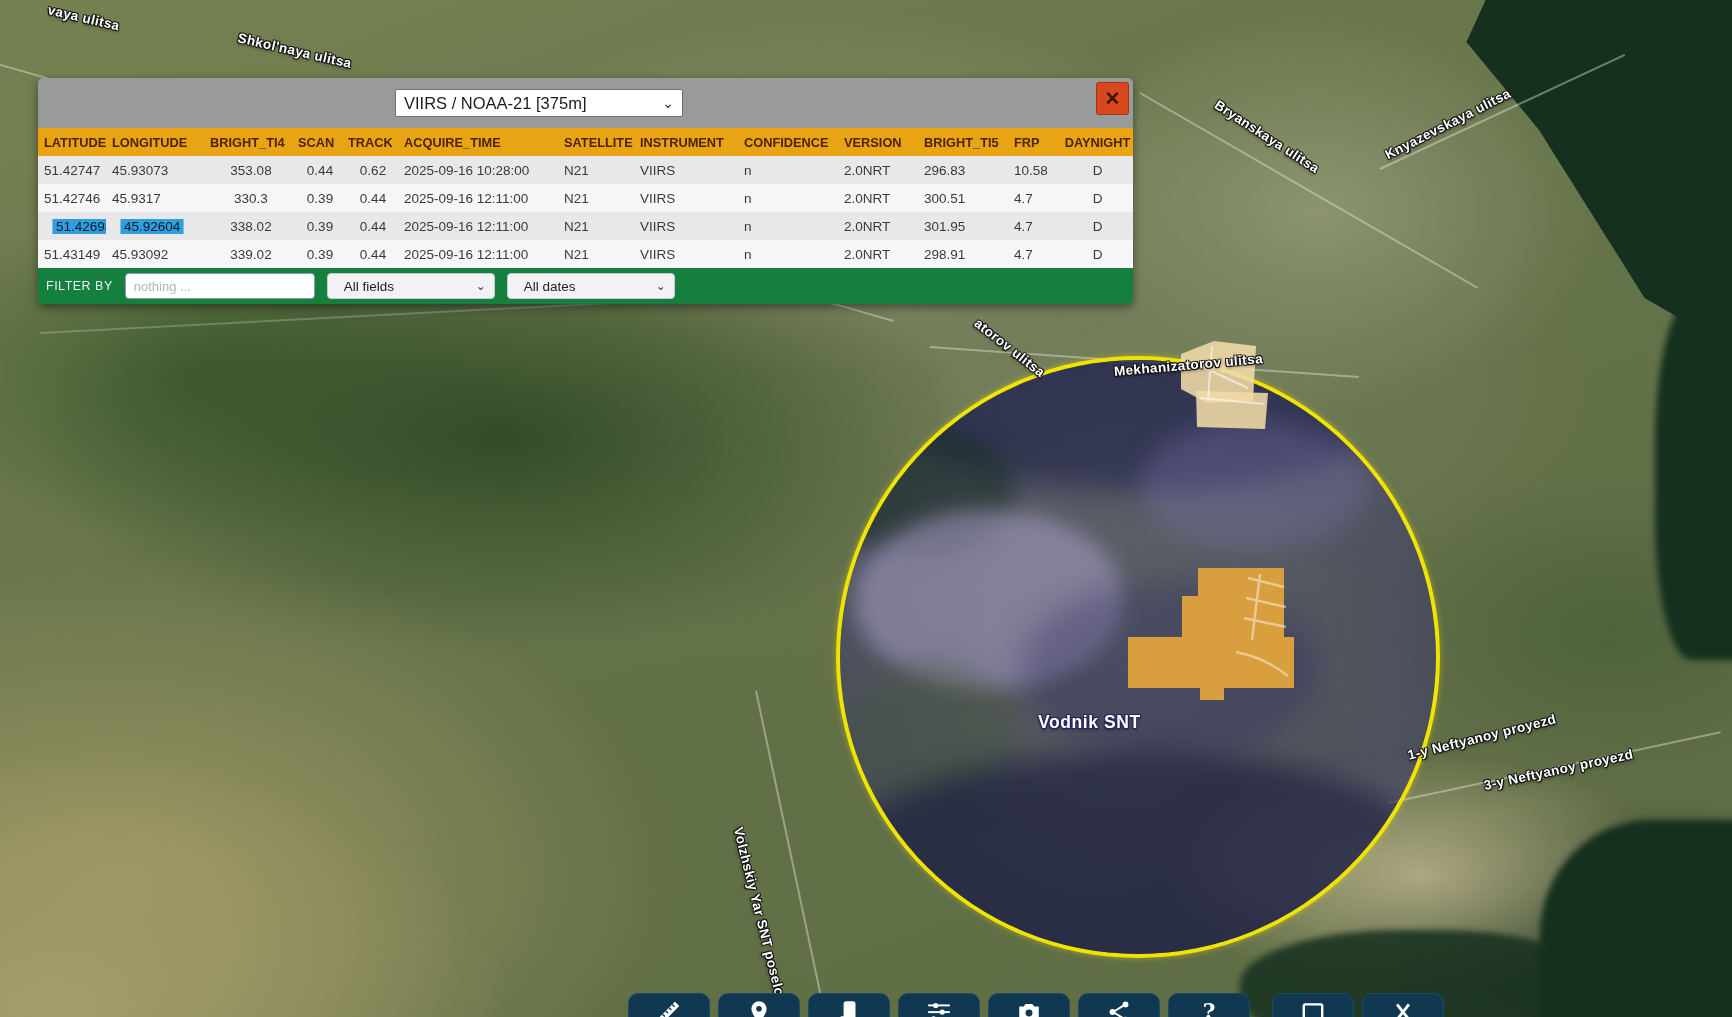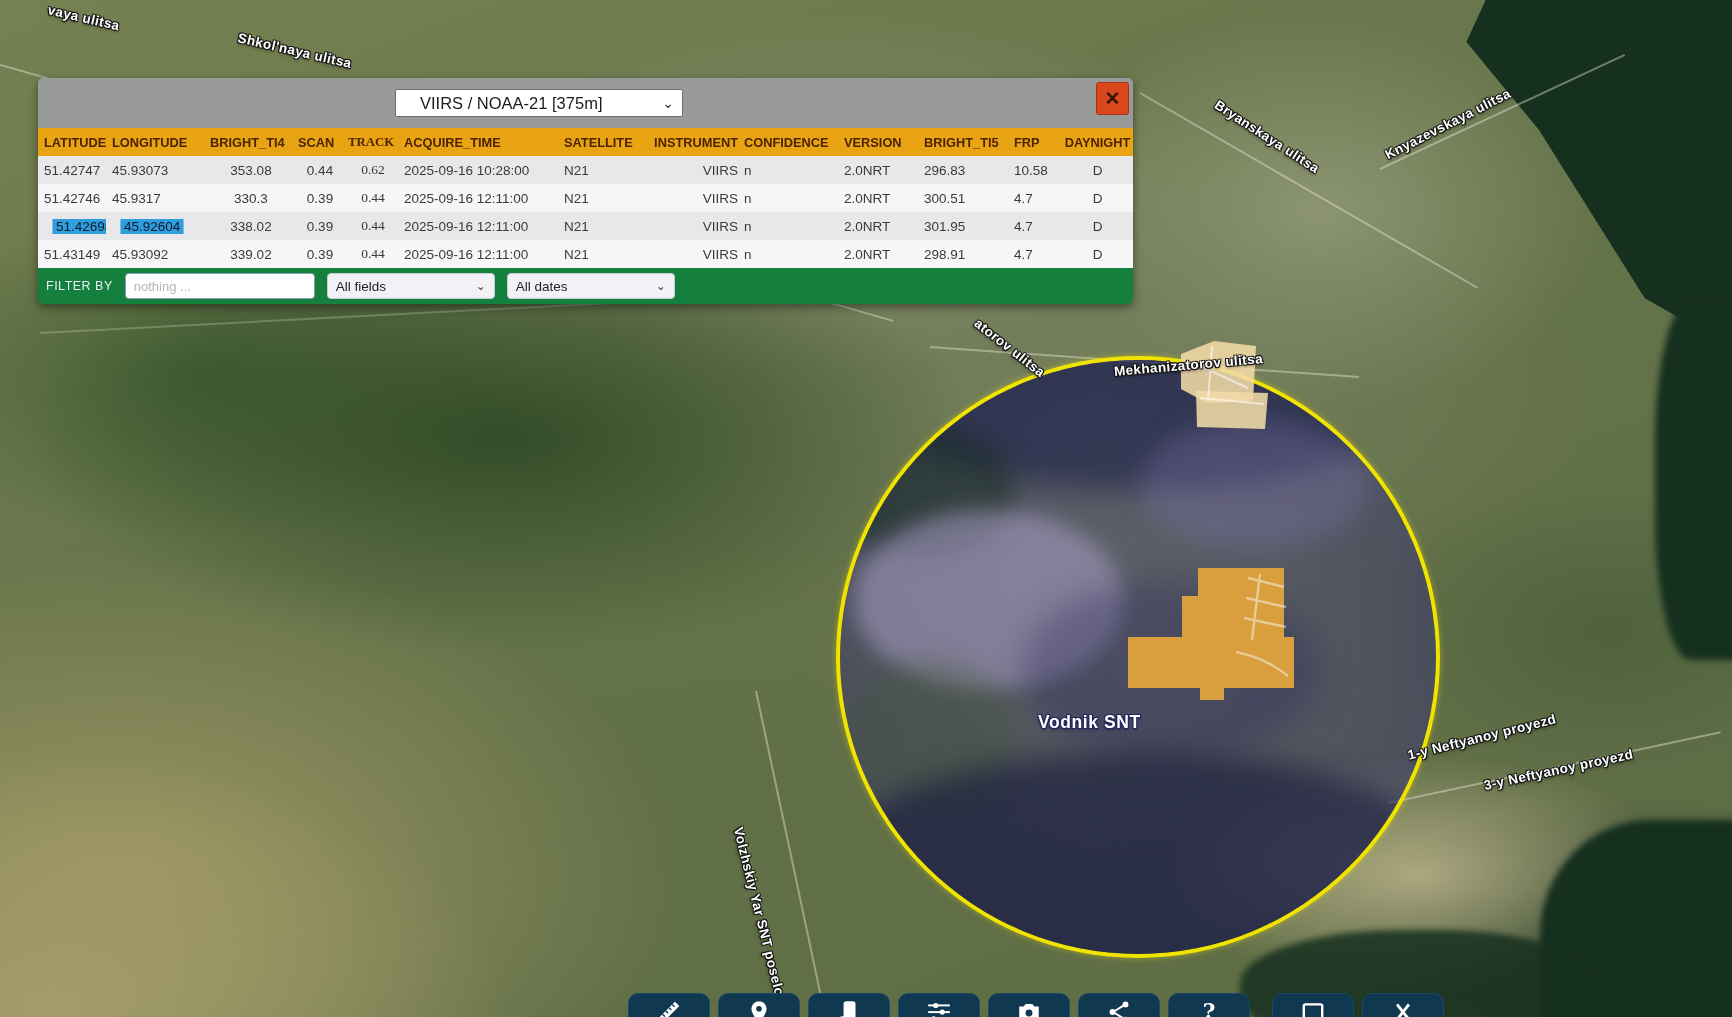--- a/index.html
+++ b/index.html
@@ -48,50 +48,50 @@
     text-shadow:-1px -1px 0 #141414,1px -1px 0 #141414,-1px 1px 0 #141414,1px 1px 0 #141414,0 2px 3px rgba(0,0,0,.55);}
   .maplabel.place{font-size:17.5px;letter-spacing:.6px;
     text-shadow:-1px -1px 0 #23235e,1px -1px 0 #23235e,-1px 1px 0 #23235e,1px 1px 0 #23235e,0 2px 3px rgba(10,10,60,.6);}
   
   .panel{position:absolute;left:38px;top:78px;width:1095px;border-radius:5px;overflow:hidden;
     box-shadow:0 3px 10px rgba(0,0,0,.45);font-size:13.5px;}
   .panel-top{position:relative;height:50px;background:#999a9a;}
   .dataset-select{position:absolute;left:357px;top:11px;width:288px;height:28px;background:#fff;
     border:1px solid #6f6f6f;border-radius:2px;display:flex;align-items:center;box-sizing:border-box;
     padding:0 8px;cursor:pointer;}
-  .dataset-select .val{font-size:16.5px;color:#1c1c1c;font-weight:500;flex:1;margin-left:16px;}
+  .dataset-select .val{font-size:16.5px;color:#1c1c1c;font-weight:500;flex:1;}
   .chev{color:#333;font-size:14px;line-height:10px;}
   .close-btn{position:absolute;right:4px;top:4px;width:33px;height:33px;background:#d8481c;
     border:1px solid #a33312;border-radius:3px;display:flex;align-items:center;justify-content:center;
     cursor:pointer;padding:0;}
   .close-btn span{color:#3a1505;font-weight:bold;font-size:19px;line-height:19px;}
   .radio-bar{height:27px;background:#33617f;display:flex;align-items:center;justify-content:center;
     gap:22px;color:#fff;font-size:15px;}
   .radio{display:flex;align-items:center;gap:7px;cursor:pointer;}
   .rdot{width:14px;height:14px;border-radius:50%;background:#fff;box-sizing:border-box;position:relative;}
   .rdot.sel{border:2px solid #1d8fe0;}
   .rdot.sel::after{content:'';position:absolute;inset:2px;border-radius:50%;background:#1d8fe0;}
   .thead,.trow{display:flex;align-items:center;}
   .thead{height:28px;background:#e8a413;font-weight:bold;font-size:12.8px;color:#4d2300;}
   .trow{height:28px;background:#e8e8ea;color:#3a3a3a;}
   .trow.alt{background:#f6f6f8;}
   .th,.td{padding-left:6px;box-sizing:border-box;overflow:hidden;white-space:nowrap;}
   .c0{width:68px;} .c1{width:98px;} .c2{width:88px;text-align:center;} .c3{width:50px;text-align:center;}
-  .c4{width:56px;text-align:center;font-family:Liberation Serif, serif;} .c5{width:160px;} .c6{width:76px;} .c7{width:104px;text-align:right;}
+  .c4{width:56px;text-align:center;} .c5{width:160px;} .c6{width:76px;} .c7{width:104px;}
   .c8{width:100px;} .c9{width:80px;} .c10{width:90px;} .c11{width:48px;} .c12{width:77px;text-align:center;}
   .th.c2,.th.c3,.th.c4{text-align:left;}
   .hlspan{background:#2f9edc;color:#0f172a;border:1px solid #7fc0e8;padding:2px 3px;margin-left:8px;}
   .filter-bar{height:36px;background:#15803d;display:flex;align-items:center;gap:12px;padding:0 8px;}
   .flabel{color:#e8f0f5;font-size:12.5px;letter-spacing:.5px;}
   .finput{width:172px;height:24px;border:1px solid #8aa0ae;border-radius:4px;padding:0 8px;
     font-size:13px;font-family:"Liberation Sans",sans-serif;color:#333;outline:none;}
   .finput::placeholder{color:#b5b5b5;}
   .fselect{width:168px;height:26px;background:#f2f2f6;border:1px solid #c5ccd4;border-radius:4px;
     display:flex;align-items:center;box-sizing:border-box;padding:0 8px;cursor:pointer;}
-  .fselect .val{flex:1;font-size:13.5px;color:#222;}
+  .fselect .val{flex:1;font-size:13.5px;color:#222;margin-left:8px;}
   .chev2{color:#444;font-size:12px;line-height:8px;}
   
   .tb-btn{position:absolute;top:993px;width:82px;height:60px;background:#113851;border:1px solid #1c4a66;
     border-radius:10px;cursor:pointer;display:flex;justify-content:center;padding-top:5px;box-sizing:border-box;}
   .tb-btn svg{display:block;}
 </style>
 </head>
 <body>
 
 <div id="screen">

